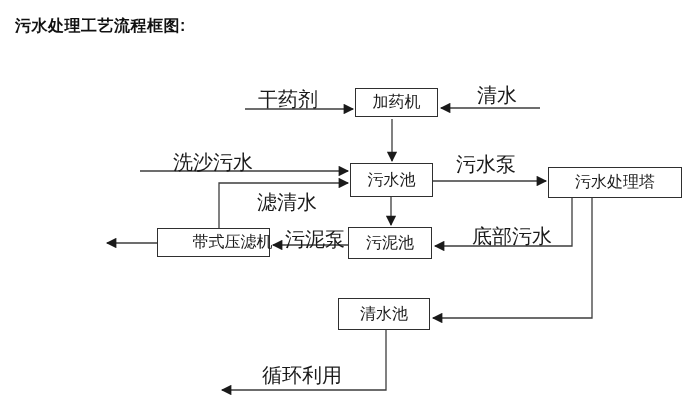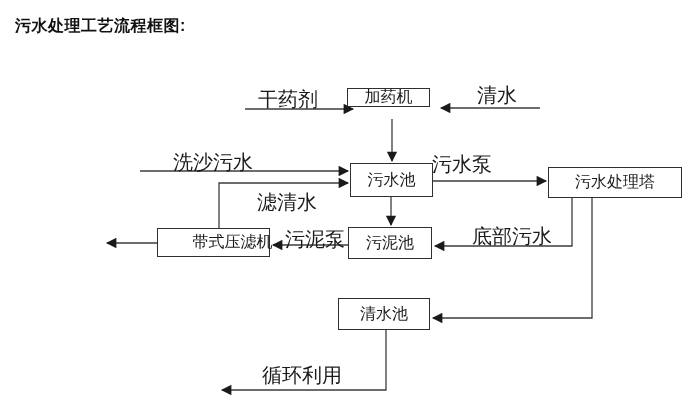--- a/index.html
+++ b/index.html
@@ -38,32 +38,32 @@
     color: #1a1a1a;
     white-space: nowrap;
   }
   .edge-label {
     position: absolute;
     font-size: 20px;
     color: #1a1a1a;
     white-space: nowrap;
   }
   
-  #node-dosing        { left: 347px; top:  88px; width:  83px; height: 19px; }
+  #node-dosing        { left: 355px; top:  88px; width:  83px; height: 29px; }
   #node-sewage-pool   { left: 350px; top: 163px; width:  83px; height: 34px; }
   #node-tower         { left: 548px; top: 167px; width: 134px; height: 31px; }
   #node-sludge-pool   { left: 348px; top: 227px; width:  84px; height: 32px; }
   #node-belt-press    { left: 157px; top: 228px; width: 113px; height: 29px; padding-left: 38px; }
   #node-clean-pool    { left: 338px; top: 298px; width:  92px; height: 32px; }
   
   #lbl-dry-agent      { left: 258px; top:  86px; }
   #lbl-clean-water    { left: 477px; top:  82px; }
   #lbl-sand-washing   { left: 173px; top: 149px; }
   #lbl-filtered-water { left: 257px; top: 189px; }
-  #lbl-sewage-pump    { left: 432px; top: 151px; }
+  #lbl-sewage-pump    { left: 456px; top: 151px; }
   #lbl-bottom-sewage  { left: 472px; top: 223px; }
   #lbl-sludge-pump    { left: 285px; top: 226px; }
   #lbl-mud-cake       { left: 17px;  top: 224px; }
   #lbl-recycle        { left: 262px; top: 362px; }
 </style>
 </head>
 <body>
 
 <div class="canvas">
 

